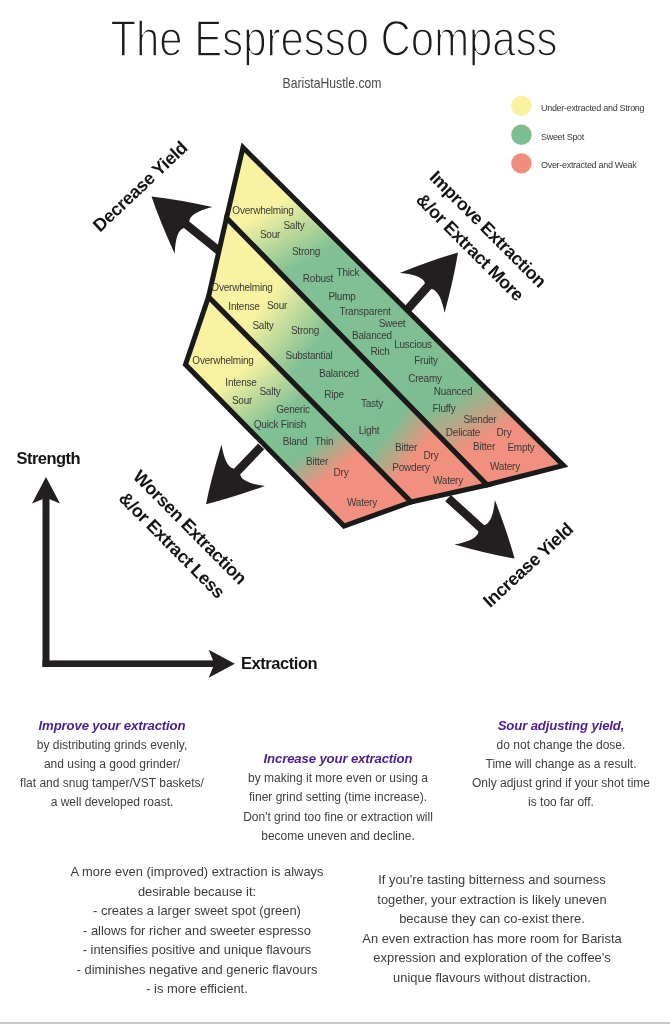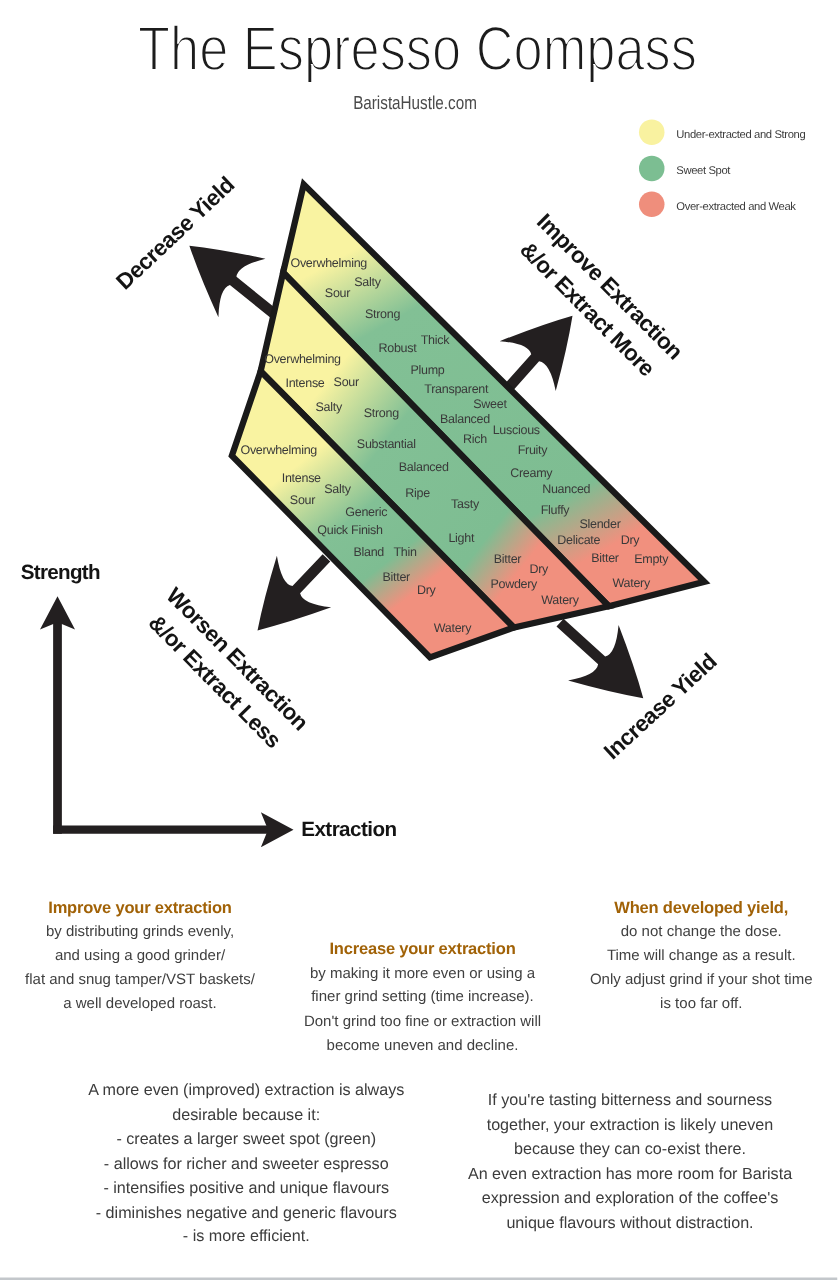--- a/index.html
+++ b/index.html
@@ -1,21 +1,21 @@
 <!DOCTYPE html>
 <html><head>
 <meta charset="utf-8">
 <style>
   html,body{margin:0;padding:0;}
   body{width:670px;height:1024px;background:#ffffff;font-family:"Liberation Sans",sans-serif;position:relative;overflow:hidden;}
   .abs{position:absolute;}
   .title{top:14px;left:-1px;width:670px;text-align:center;font-size:50px;line-height:50px;color:#1c1c1c;transform:scaleX(0.838);-webkit-text-stroke:1.6px #fff;}
   .subtitle{top:75px;left:-3px;width:670px;text-align:center;font-size:15px;line-height:15px;color:#4a4a4a;transform:scaleX(0.813);}
   .col{font-size:12px;line-height:19.2px;color:#3f3f3f;text-align:center;white-space:nowrap;}
-  .col b{color:#a16207;font-size:13.2px;letter-spacing:-0.15px;}
+  .col b{color:#4c1d95;font-size:13.2px;letter-spacing:-0.15px;font-style:italic;}
   .blk{font-size:12.9px;line-height:19.5px;color:#3c3c3c;text-align:center;white-space:nowrap;}
 </style>
 </head>
 <body>
 <div class="abs title">The Espresso Compass</div>
 <div class="abs subtitle">BaristaHustle.com</div>
 
 <svg class="abs" style="top:0;left:0" width="670" height="700" viewBox="0 0 670 700">
   <defs>
     <linearGradient id="g1" gradientUnits="userSpaceOnUse" x1="243" y1="147.5" x2="455.7" y2="525.1">
@@ -134,18 +134,18 @@
   <circle cx="21.4" cy="73.4" r="10.2" fill="#EF8E7C"></circle>
   <g font-size="9" letter-spacing="-0.3" fill="#3c3c3c" font-family="Liberation Sans, sans-serif">
     <text x="41" y="20.5">Under-extracted and Strong</text>
     <text x="41" y="49.5">Sweet Spot</text>
     <text x="41" y="78.3">Over-extracted and Weak</text>
   </g>
 </svg>
 
 <div class="abs col" style="top:715.5px;left:-8px;width:240px;"><b>Improve your extraction</b><br>by distributing grinds evenly,<br>and using a good grinder/<br>flat and snug tamper/VST baskets/<br>a well developed roast.</div>
 <div class="abs col" style="top:749px;left:218px;width:240px;"><b>Increase your extraction</b><br>by making it more even or using a<br>finer grind setting (time increase).<br>Don't grind too fine or extraction will<br>become uneven and decline.</div>
-<div class="abs col" style="top:715.5px;left:441px;width:240px;"><b>When developed yield,</b><br>do not change the dose.<br>Time will change as a result.<br>Only adjust grind if your shot time<br>is too far off.</div>
+<div class="abs col" style="top:715.5px;left:441px;width:240px;"><b>Sour adjusting yield,</b><br>do not change the dose.<br>Time will change as a result.<br>Only adjust grind if your shot time<br>is too far off.</div>
 
 <div class="abs blk" style="top:862.4px;left:57px;width:280px;">A more even (improved) extraction is always<br>desirable because it:<br>- creates a larger sweet spot (green)<br>- allows for richer and sweeter espresso<br>- intensifies positive and unique flavours<br>- diminishes negative and generic flavours<br>- is more efficient.</div>
-<div class="abs blk" style="top:870.3px;left:364px;width:280px;">If you're tasting bitterness and sourness<br>together, your extraction is likely uneven<br>because they can co-exist there.<br>An even extraction has more room for Barista<br>expression and exploration of the coffee's<br>unique flavours without distraction.</div>
+<div class="abs blk" style="top:870.3px;left:352px;width:280px;">If you're tasting bitterness and sourness<br>together, your extraction is likely uneven<br>because they can co-exist there.<br>An even extraction has more room for Barista<br>expression and exploration of the coffee's<br>unique flavours without distraction.</div>
 
 <div class="abs" style="bottom:0;left:0;width:670px;height:2px;background:#c3c7cb;"></div>
 
 </body></html>

